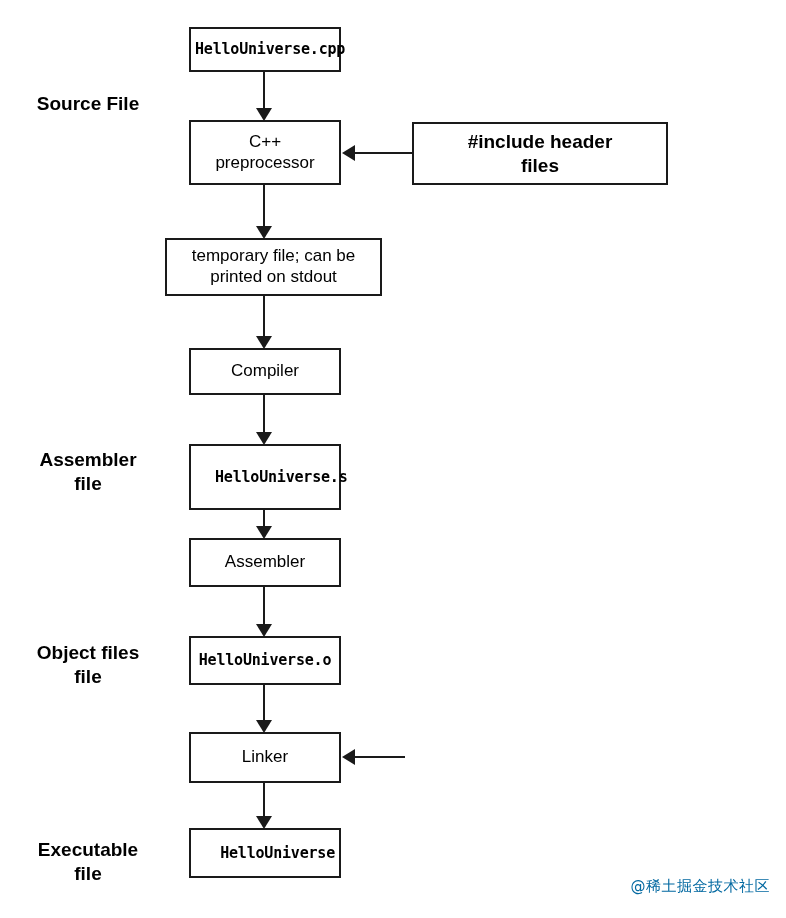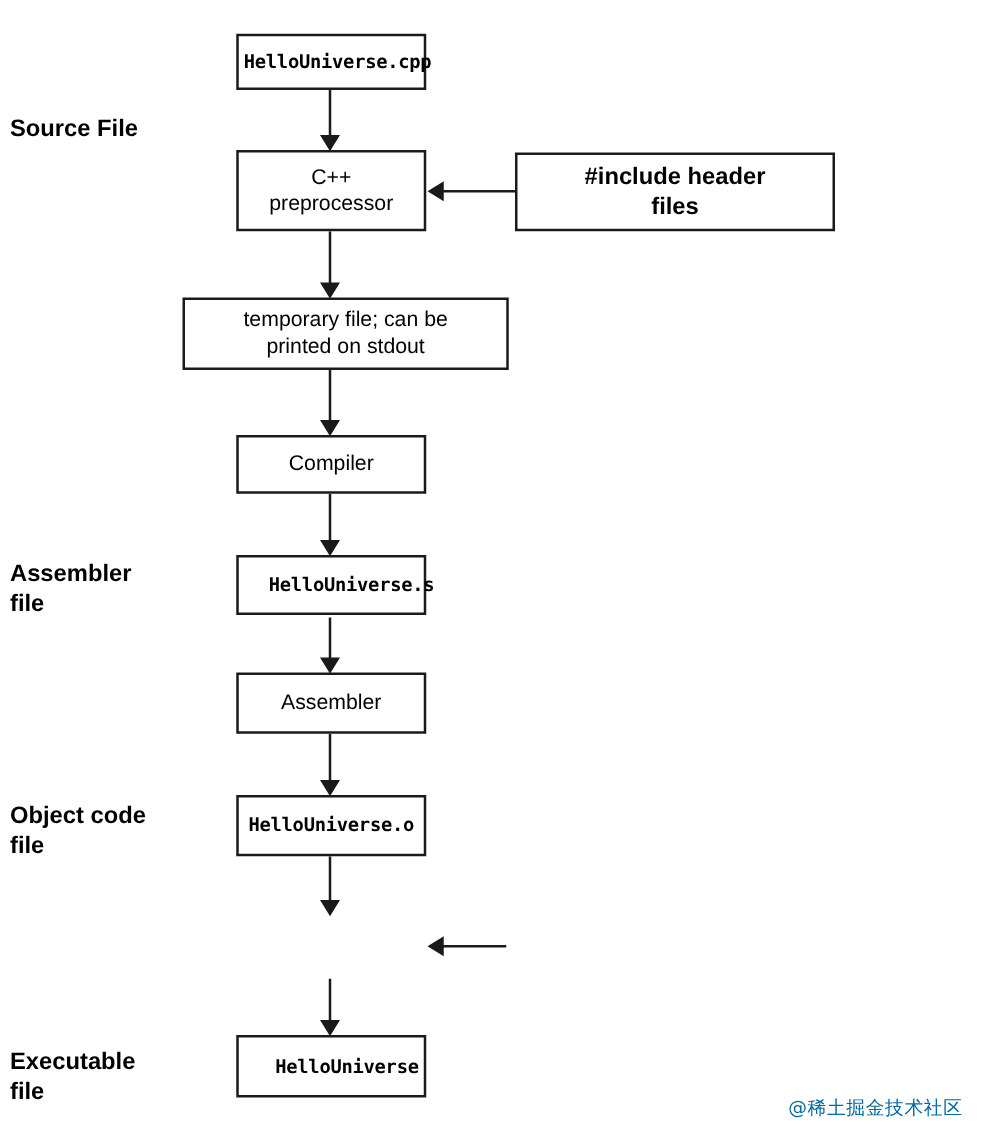--- a/index.html
+++ b/index.html
@@ -63,20 +63,21 @@
     font-size: 19px;
   }
 
   
   .stage-label {
     position: absolute;
     font-family: "Liberation Sans", sans-serif;
     font-weight: 700;
     font-size: 19px;
     color: #000000;
+    text-align: center;
     line-height: 1.28;
     width: 160px;
     left: 8px;
     z-index: 2;
   }
 
   
   .vline {
     position: absolute;
     width: 2.5px;
@@ -148,41 +149,44 @@
       <span class="txt mono" style="white-space: pre-line;">HelloUniverse.cpp</span>
     </div>
     <div class="node" style="left: 189px; top: 120px; width: 152px; height: 65px;">
       <span class="txt sans" style="white-space: pre-line;">C++
 preprocessor</span>
     </div>
     <div class="node" style="left: 412px; top: 122px; width: 256px; height: 63px;">
       <span class="txt sans-bold" style="white-space: pre-line;">#include header
 files</span>
     </div>
-    <div class="node" style="left: 146px; top: 238px; width: 261px; height: 58px;">
+    <div class="node" style="left: 165px; top: 238px; width: 217px; height: 58px;">
       <span class="txt sans" style="white-space: pre-line;">temporary file; can be
 printed on stdout</span>
     </div>
     <div class="node" style="left: 189px; top: 348px; width: 152px; height: 47px; align-items: center;">
       <span class="txt sans" style="white-space: pre-line;">Compiler</span>
     </div>
-    <div class="node" style="left: 189px; top: 444px; width: 152px; height: 48px; padding-left: 20px;">
+    <div class="node" style="left: 189px; top: 444px; width: 152px; height: 66px; padding-left: 20px;">
       <span class="txt mono" style="white-space: pre-line;">HelloUniverse.s</span>
     </div>
     <div class="node" style="left: 189px; top: 538px; width: 152px; height: 49px;">
       <span class="txt sans" style="white-space: pre-line;">Assembler</span>
     </div>
     <div class="node" style="left: 189px; top: 636px; width: 152px; height: 49px;">
       <span class="txt mono" style="white-space: pre-line;">HelloUniverse.o</span>
     </div>
+    <div class="node" style="left: 189px; top: 732px; width: 152px; height: 51px;">
+      <span class="txt sans" style="white-space: pre-line;">Linker</span>
+    </div>
     <div class="node" style="left: 189px; top: 828px; width: 152px; height: 50px; text-align: right;">
       <span class="txt mono" style="white-space: pre-line;">HelloUniverse</span>
     </div>
     <div class="stage-label" style="left: 8px; top: 92px; white-space: pre-line;">Source File</div>
     <div class="stage-label" style="left: 8px; top: 448px; white-space: pre-line;">Assembler
 file</div>
-    <div class="stage-label" style="left: 8px; top: 641px; white-space: pre-line;">Object code
+    <div class="stage-label" style="left: 8px; top: 641px; white-space: pre-line;">Object files
 file</div>
     <div class="stage-label" style="left: 8px; top: 838px; white-space: pre-line;">Executable
 file</div>
   </div>
 
 <div class="watermark">@稀土掘金技术社区</div>
 
 </body></html>

